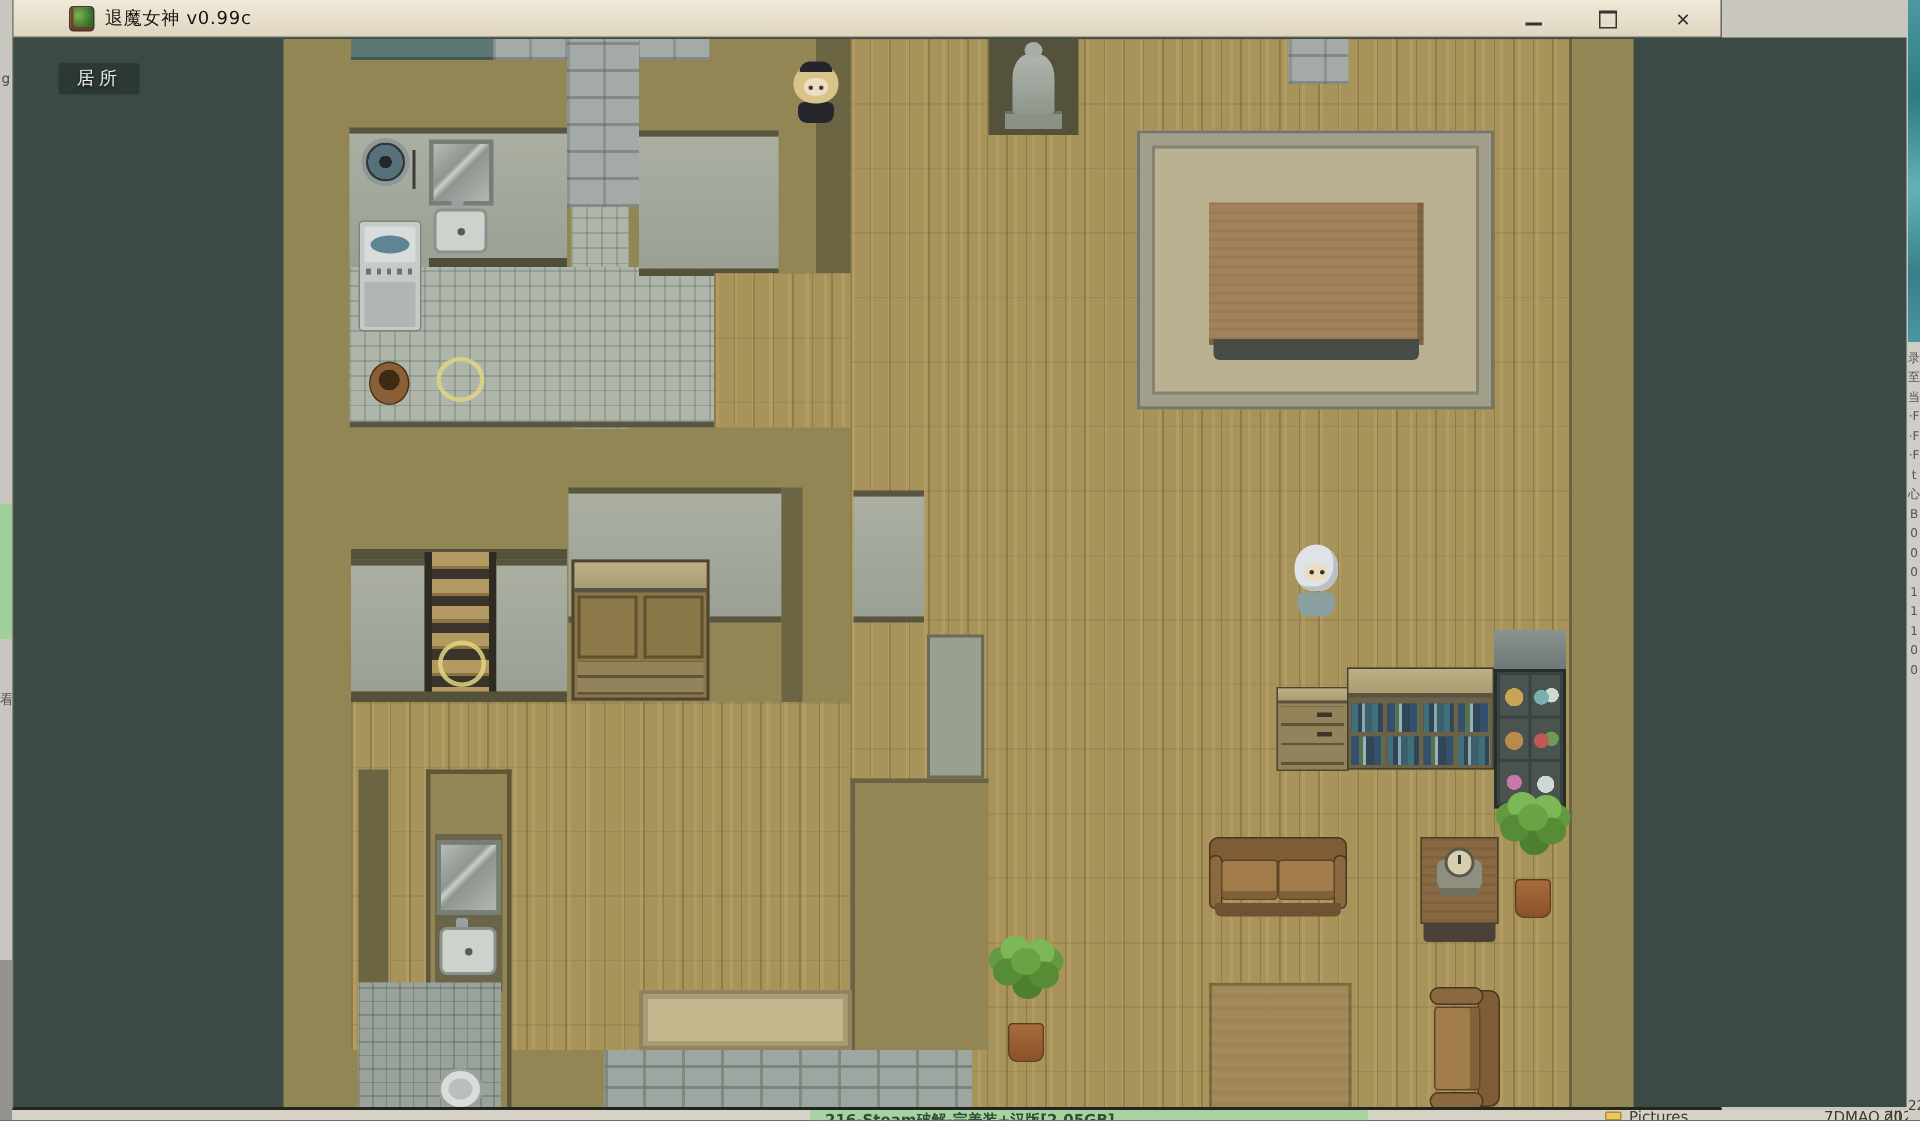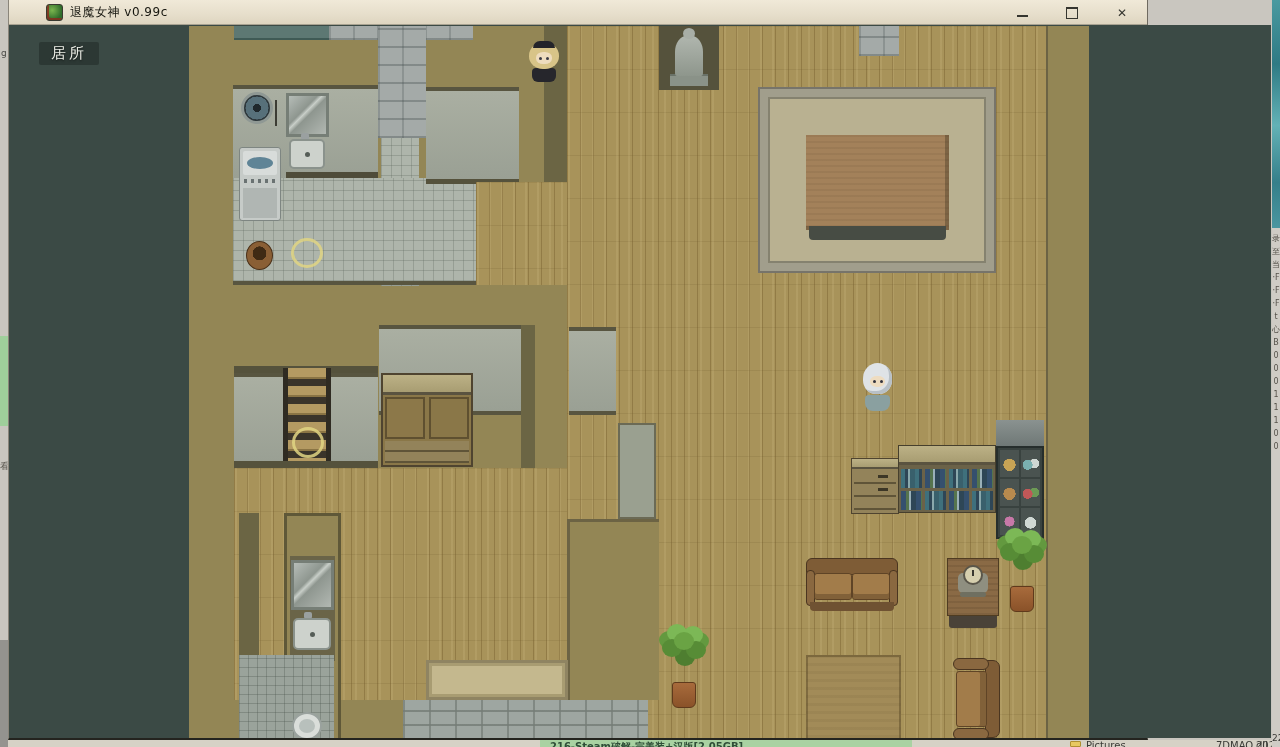--- a/index.html
+++ b/index.html
@@ -17,21 +17,21 @@
     background:radial-gradient(circle at 35% 35%,#7ab54e,#2f6b2a 70%);
     box-shadow:inset 2px -2px 0 rgba(140,40,30,0.8);border:1px solid #3a3a30;}
   .title-text{font-size:12px;color:#16160f;letter-spacing:0.5px;}
   .win-controls{position:absolute;right:12px;top:0;height:25px;display:flex;align-items:center;gap:24px;}
   .wc{width:26px;height:19px;display:flex;align-items:center;justify-content:center;color:#35352f;font-size:12px;}
   .glyph-min{width:11px;height:2px;background:#35352f;margin-top:6px;}
   .glyph-max{width:10px;height:9px;border:1px solid #35352f;border-top:2px solid #35352f;}
 
   .client{left:0;top:25px;width:1262px;height:713px;background:#3b4a45;overflow:hidden;}
   .loc-label{left:30px;top:17px;padding:2px 12px;background:rgba(22,28,25,0.38);
-    border-radius:2px;color:#eef0e8;font-size:15px;letter-spacing:3px;
+    border-radius:2px;color:#eef0e8;font-size:12px;letter-spacing:3px;
     text-shadow:0 1px 2px rgba(0,0,0,0.6);}
 
   
   .viewport{left:180px;top:1px;width:900px;height:714px;background:#938655;overflow:hidden;}
   .khaki{background:#938655;}
   .olive{background:#6b6544;}
   .wood{background-color:#a8935a;background-image:
     repeating-linear-gradient(90deg,rgba(112,88,40,0.40) 0 1px,transparent 1px 13px),
     repeating-linear-gradient(90deg,rgba(255,238,185,0.10) 1px 3px,transparent 3px 13px),
     repeating-linear-gradient(180deg,rgba(100,80,36,0.15) 0 1px,transparent 1px 43px);}

